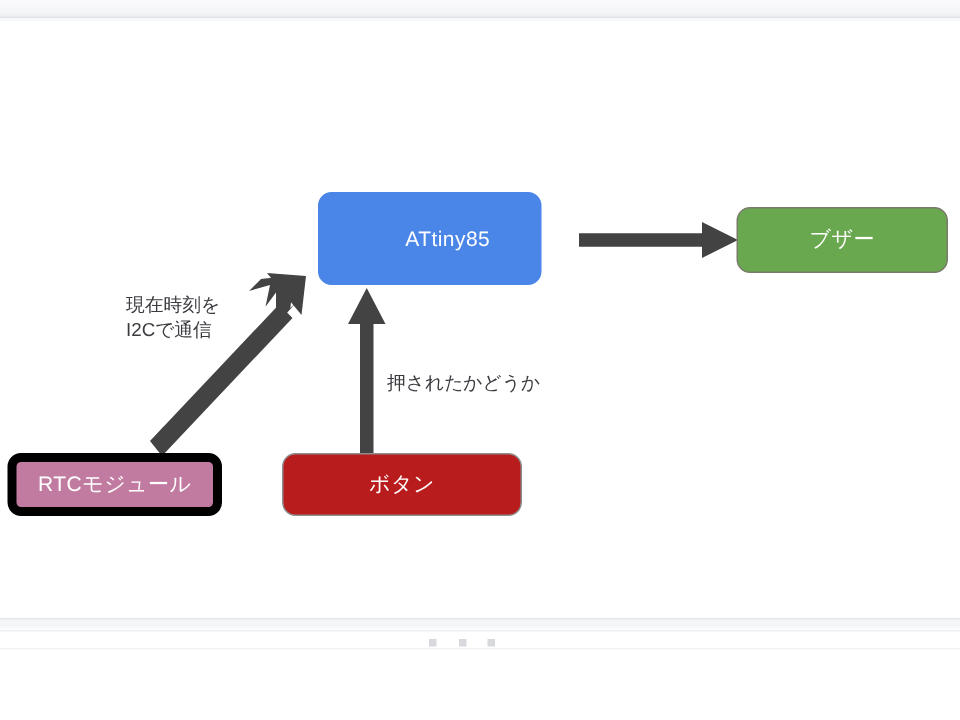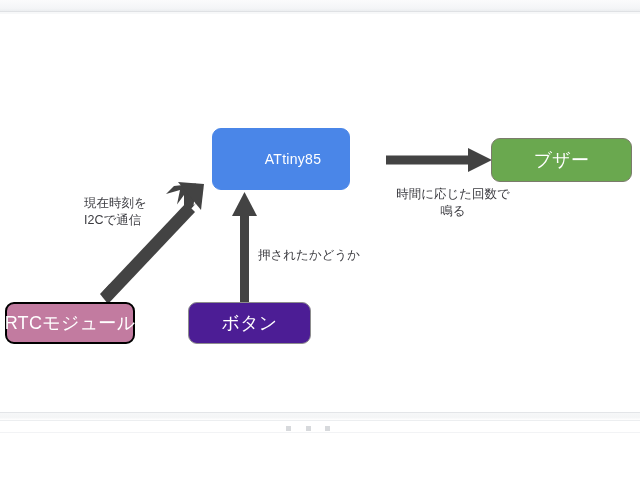--- a/index.html
+++ b/index.html
@@ -83,58 +83,58 @@
 
   
   .node {
     position: absolute;
     box-sizing: border-box;
     border-radius: 9px;
     display: flex;
     align-items: center;
     justify-content: center;
     color: #ffffff;
-    font-size: 18px;
+    font-size: 14px;
     letter-spacing: 0.3px;
     text-align: center;
     white-space: nowrap;
   }
 
   #node-attiny {
     left: 212px;
     top: 114px;     
-    width: 138px;
+    width: 149px;
     height: 62px;
     background: #4a86e8;
     border: 1px solid #4a86e8;
     font-size: 14px;
     padding-left: 24px;
   }
   #node-buzzer {
     left: 491px;
     top: 124px;     
     width: 141px;
     height: 44px;
     background: #6aa84f;
     border: 1px solid #7b7b6b;
   }
   #node-rtc {
     left: 5px;
     top: 288px;     
-    width: 130px;
+    width: 143px;
     height: 42px;
     background: #c27ba0;
-    border: 2px solid #000000;
+    border: 6px solid #000000;
   }
   #node-button {
     left: 188px;
     top: 288px;
-    width: 123px;
+    width: 160px;
     height: 42px;
-    background: #4c1d95;
+    background: #b91c1c;
     border: 1px solid #8d8d8d;
   }
 
   
   .edge-label {
     position: absolute;
     color: #3b3b40;
     font-size: 12.5px;
     line-height: 17px;
     white-space: pre-line;
@@ -210,22 +210,20 @@
 
   <div class="node" id="node-button">
     <span>ボタン</span>
   </div>
 
   <div class="edge-label" id="label-rtc">現在時刻を
 I2Cで通信</div>
 
   <div class="edge-label" id="label-button">押されたかどうか</div>
 
-  <div class="edge-label" id="label-buzzer">時間に応じた回数で
-鳴る</div>
 </div>
 
 <div id="viewer-bottom-bar">
   <div id="viewer-bottom-rule"></div>
   <div id="viewer-bottom-rule-2"></div>
 </div>
 <div id="pager-dots">
   <span class="pager-dot"></span>
   <span class="pager-dot"></span>
   <span class="pager-dot"></span>

